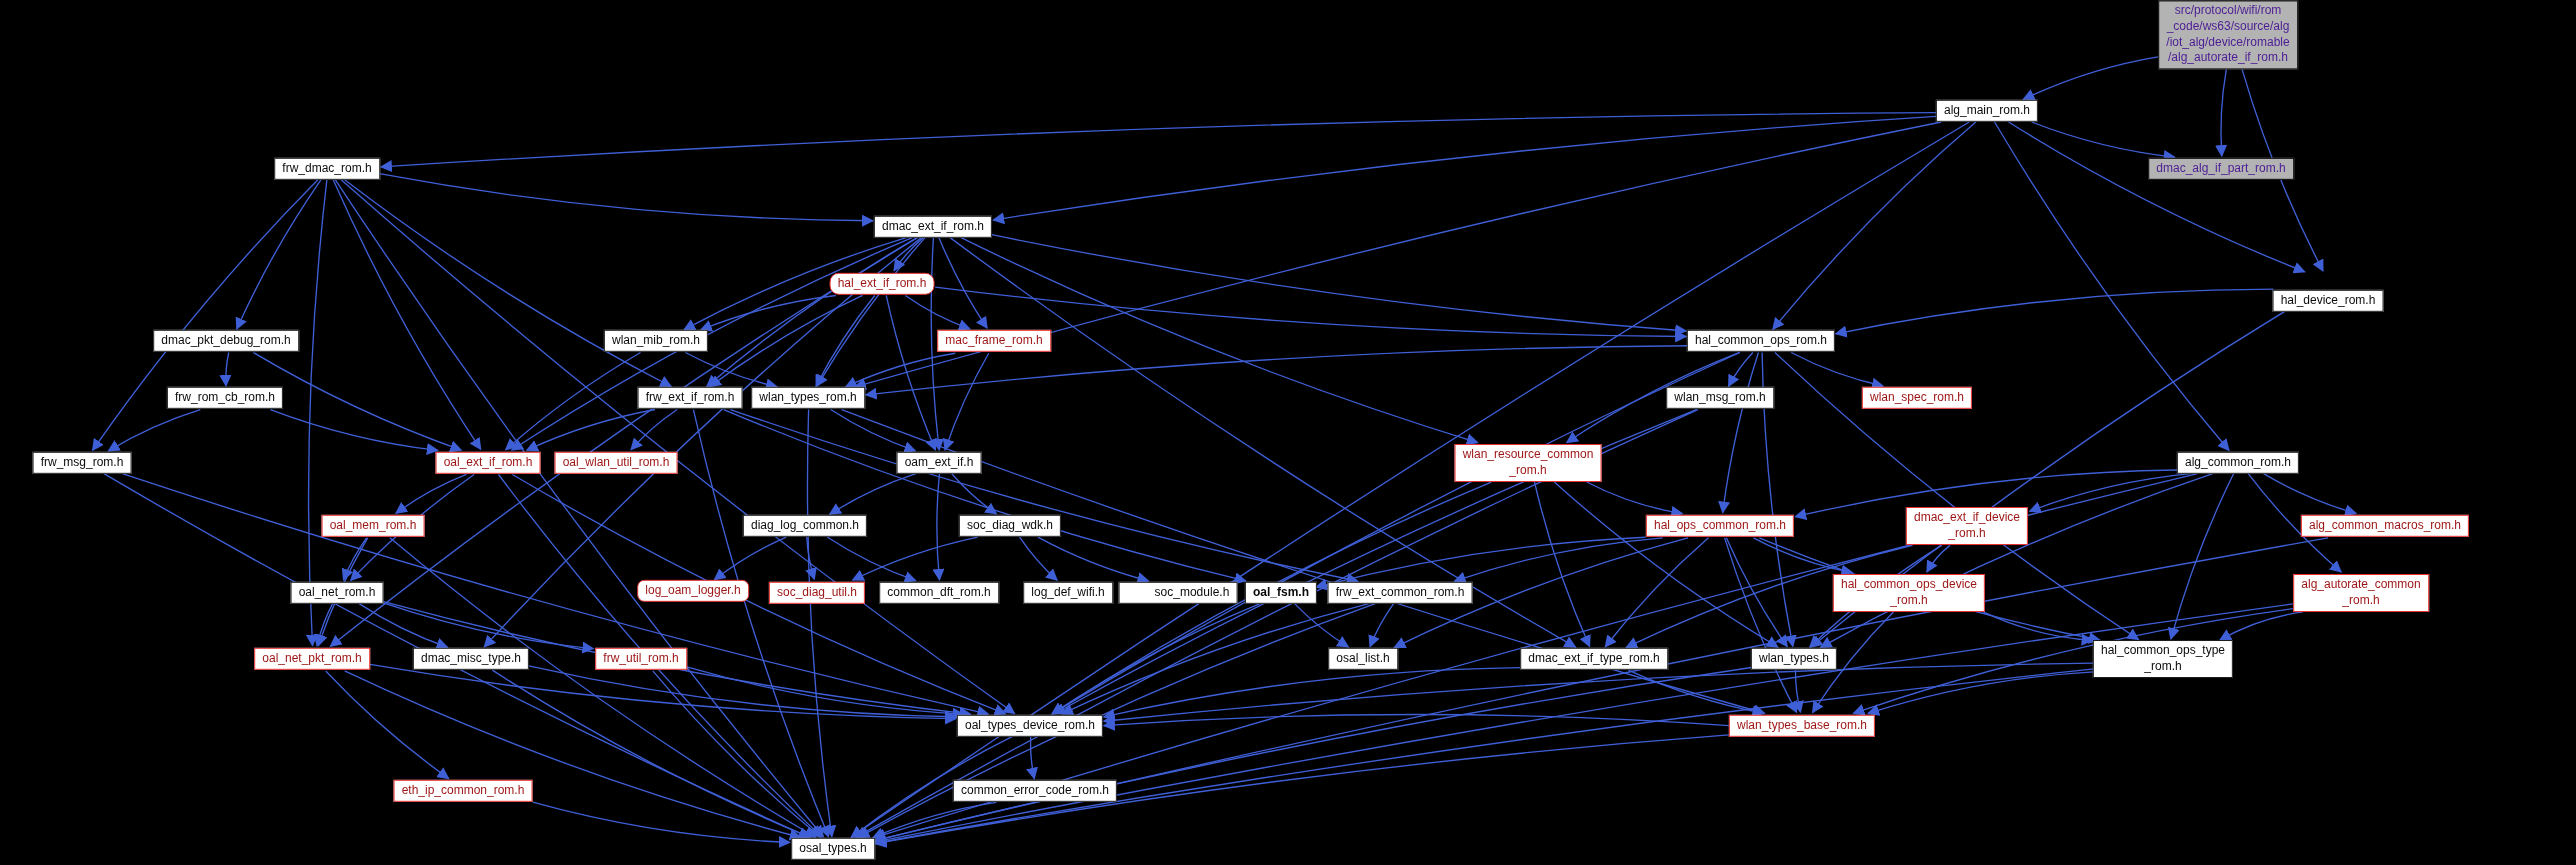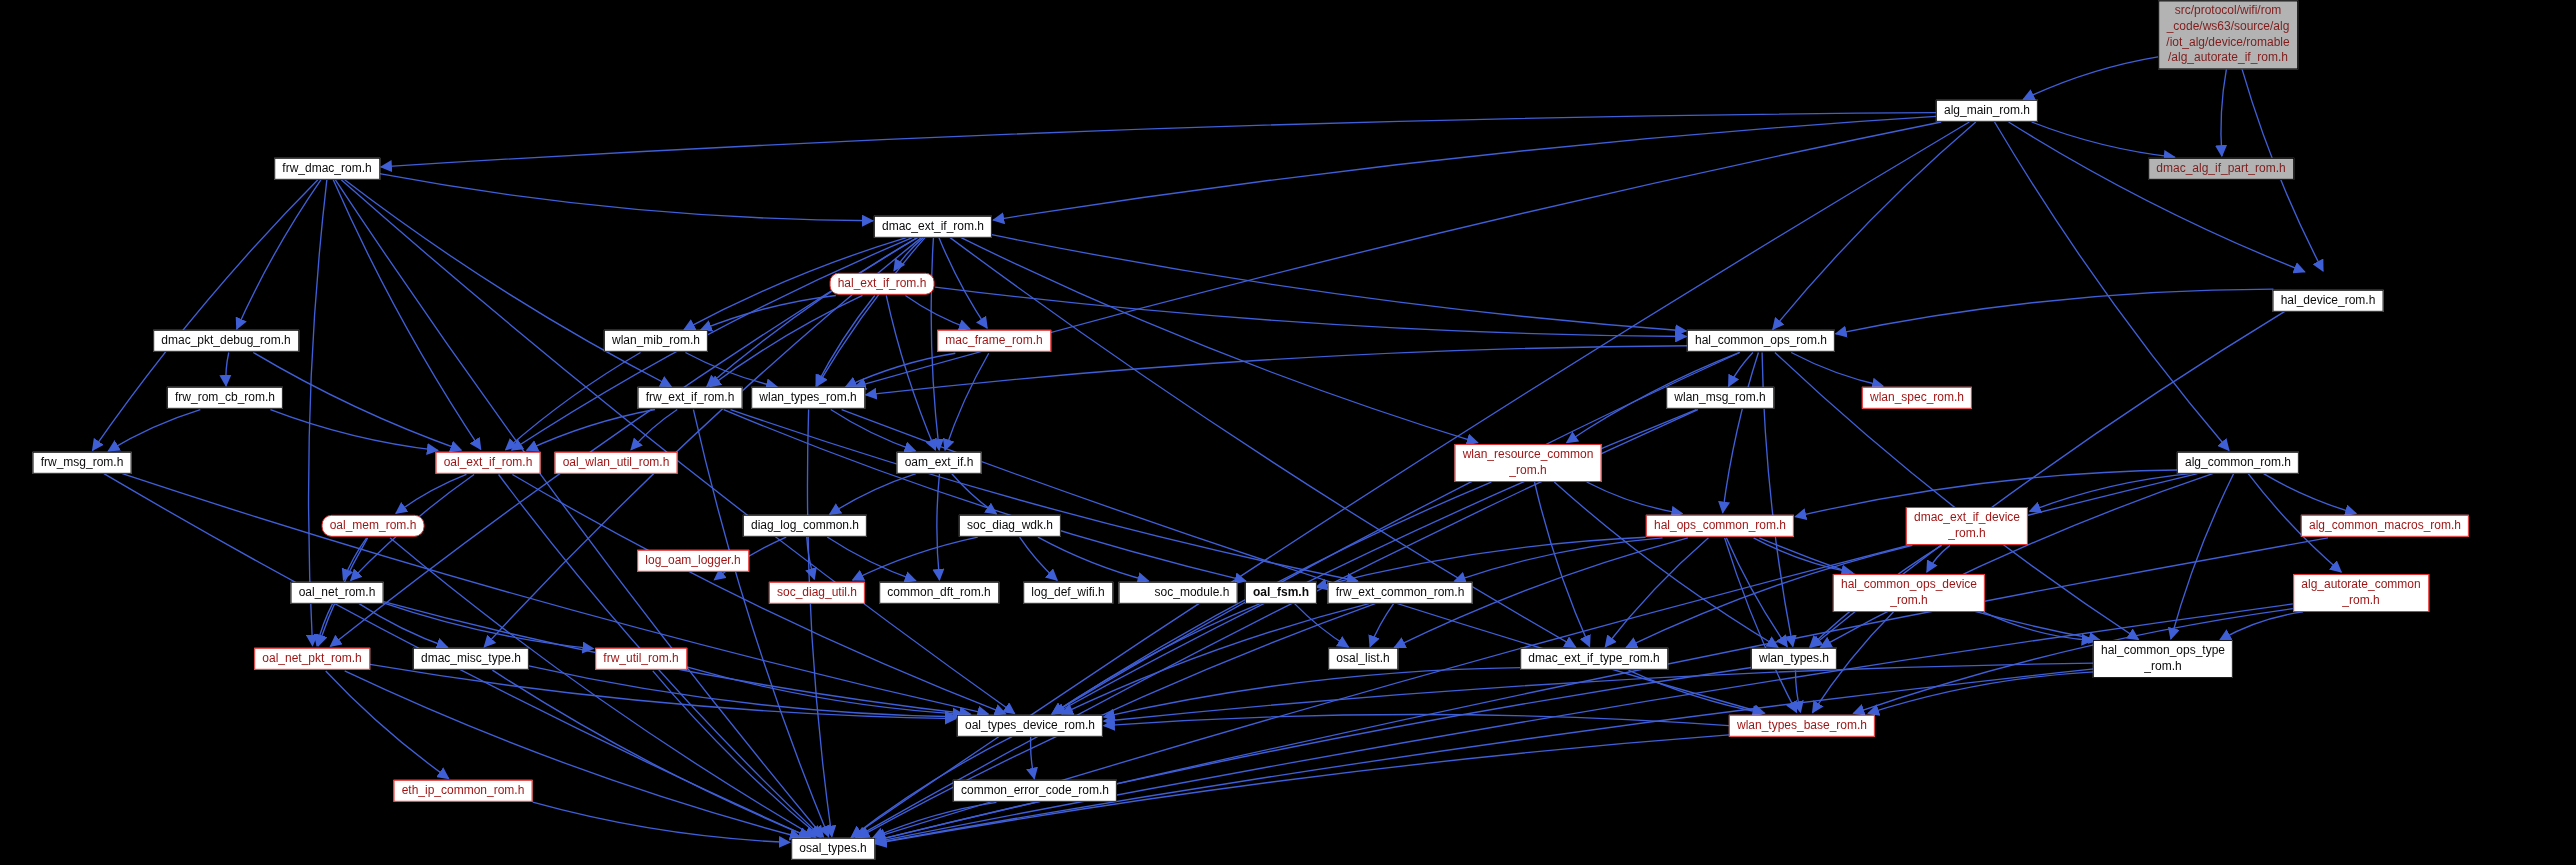--- a/index.html
+++ b/index.html
@@ -47,21 +47,21 @@
     white-space:pre-line;
     text-align:center;
     box-sizing:border-box;
   }
   .node.truncated{
     border:1.6px solid var(--trunc-border);
     color:var(--trunc-text);
   }
   .node.current{
     background:var(--current-fill);
-    color:#7f1d1d;
+    color:#4c1d95;
     border:0.8px solid #000000;
   }
 </style>
 </head>
 <body>
 
 <div id="stage">
   <svg id="edges" width="2576" height="865" viewBox="0 0 3252 1092" xmlns="http://www.w3.org/2000/svg">
     <defs>
       <marker id="arrowhead" viewBox="0 0 10 10" refX="9" refY="5" markerWidth="9" markerHeight="9" orient="auto">
@@ -229,29 +229,29 @@
     <div class="node normal" style="left: 808px; top: 398px; text-align: right;">wlan_types_rom.h</div>
     <div class="node normal" style="left: 1720px; top: 398px;">wlan_msg_rom.h</div>
     <div class="node truncated" style="left: 1917px; top: 398px;">wlan_spec_rom.h</div>
     <div class="node normal" style="left: 82px; top: 463px;">frw_msg_rom.h</div>
     <div class="node truncated" style="left: 488px; top: 463px;">oal_ext_if_rom.h</div>
     <div class="node truncated" style="left: 616px; top: 463px;">oal_wlan_util_rom.h</div>
     <div class="node normal" style="left: 939px; top: 463px;">oam_ext_if.h</div>
     <div class="node truncated" style="left: 1528px; top: 463px;">wlan_resource_common
 _rom.h</div>
     <div class="node normal" style="left: 2238px; top: 463px;">alg_common_rom.h</div>
-    <div class="node truncated" style="left: 373px; top: 526px; border-radius: 10px;">oal_mem_rom.h</div>
+    <div class="node truncated" style="left: 373px; top: 526px;">oal_mem_rom.h</div>
     <div class="node normal" style="left: 805px; top: 526px;">diag_log_common.h</div>
     <div class="node normal" style="left: 1010px; top: 526px;">soc_diag_wdk.h</div>
     <div class="node truncated" style="left: 1720px; top: 526px;">hal_ops_common_rom.h</div>
     <div class="node truncated" style="left: 1967px; top: 526px;">dmac_ext_if_device
 _rom.h</div>
     <div class="node truncated" style="left: 2385px; top: 526px;">alg_common_macros_rom.h</div>
     <div class="node normal" style="left: 337px; top: 593px;">oal_net_rom.h</div>
-    <div class="node truncated" style="left: 693px; top: 561px;">log_oam_logger.h</div>
+    <div class="node truncated" style="left: 693px; top: 591px; border-radius: 7px;">log_oam_logger.h</div>
     <div class="node truncated" style="left: 817px; top: 593px;">soc_diag_util.h</div>
     <div class="node normal" style="left: 939px; top: 593px;">common_dft_rom.h</div>
     <div class="node normal" style="left: 1068px; top: 593px;">log_def_wifi.h</div>
     <div class="node normal" style="left: 1178px; top: 593px; padding-left: 35px;">soc_module.h</div>
     <div class="node normal" style="left: 1281px; top: 593px; font-weight: bold;">oal_fsm.h</div>
     <div class="node normal" style="left: 1400px; top: 593px;">frw_ext_common_rom.h</div>
     <div class="node truncated" style="left: 1909px; top: 593px;">hal_common_ops_device
 _rom.h</div>
     <div class="node truncated" style="left: 2361px; top: 593px;">alg_autorate_common
 _rom.h</div>

